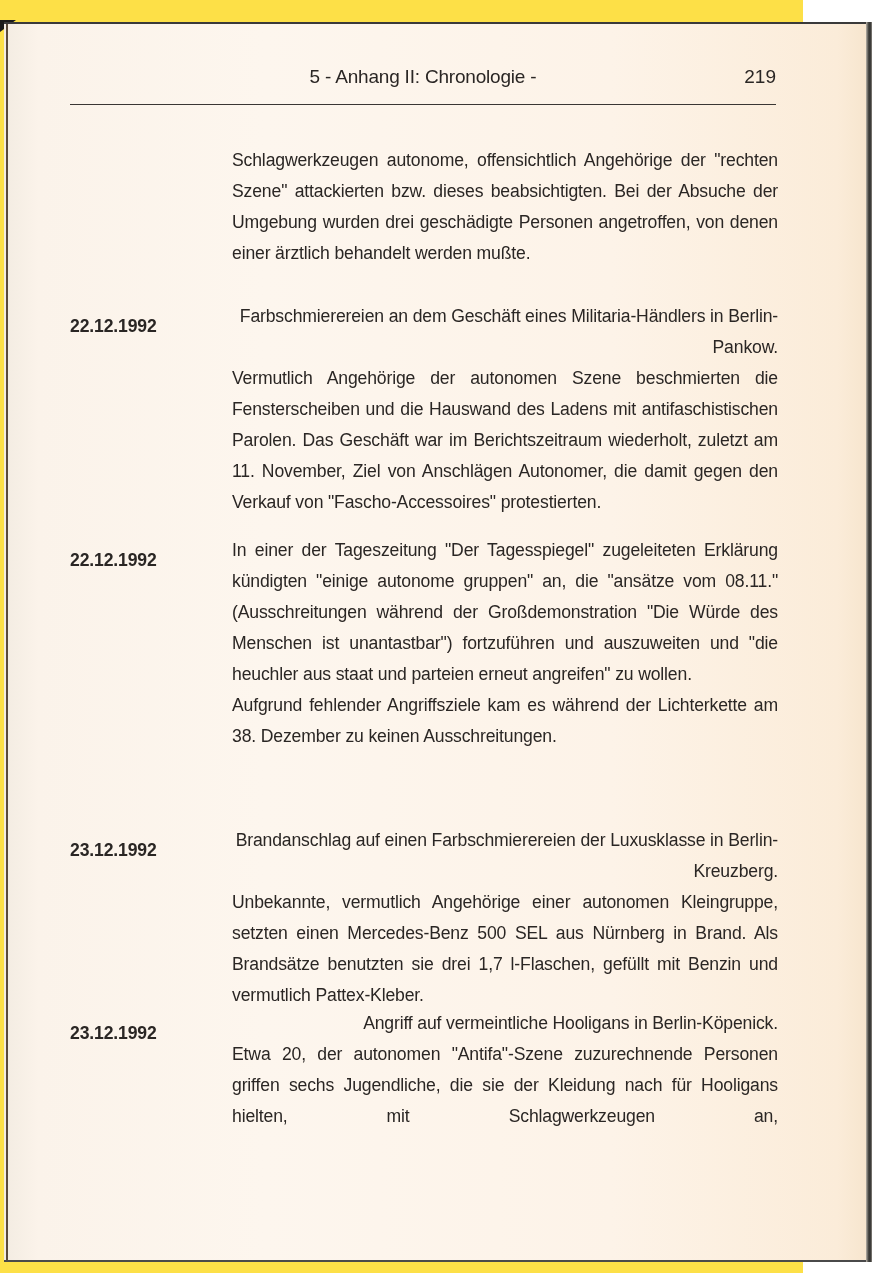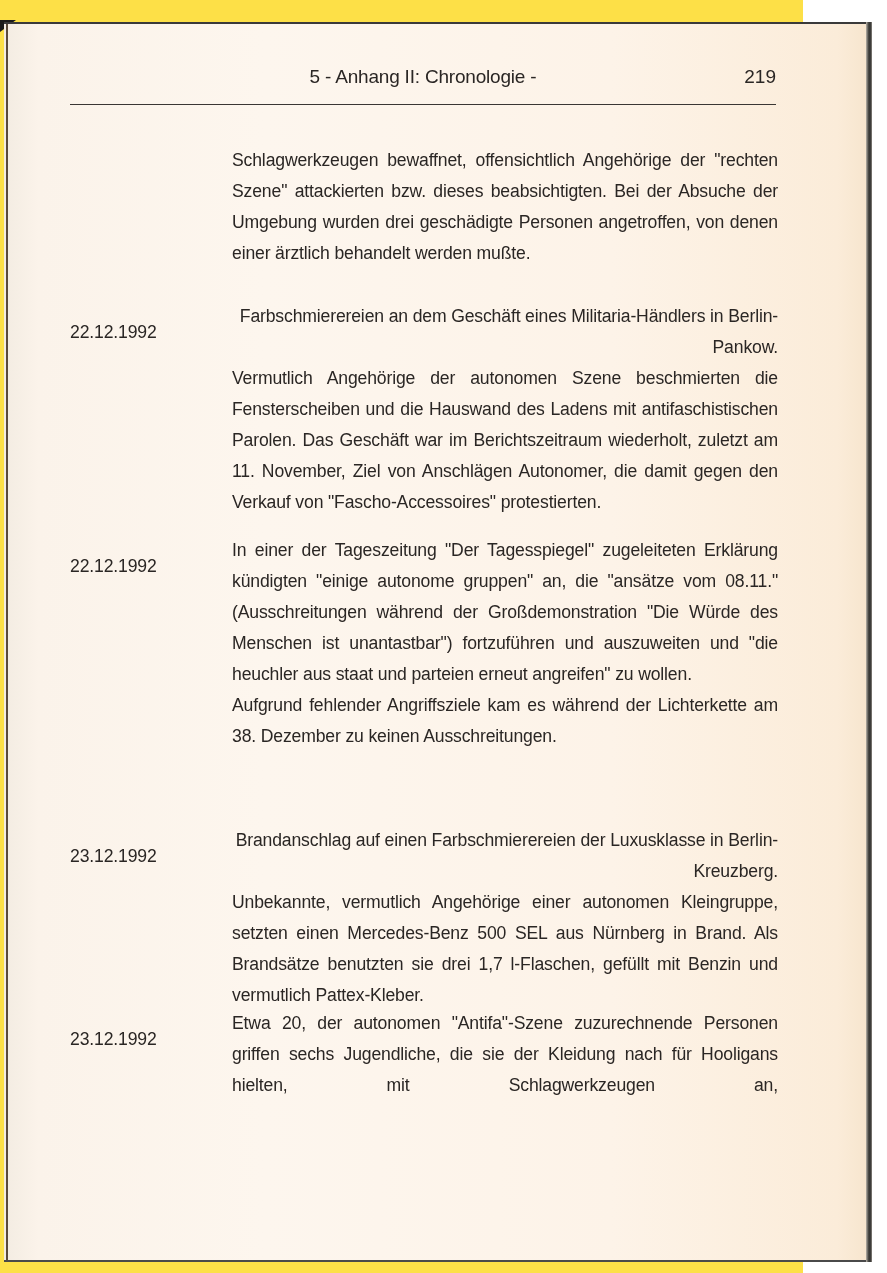--- a/index.html
+++ b/index.html
@@ -99,22 +99,23 @@
       text-align: justify;
     }
     .entry {
       position: absolute;
       left: 70px;
       width: 708px;
     }
     .entry .date {
       position: absolute;
       left: 0;
-      top: 16px;
+      top: 10px;
       width: 150px;
+      font-weight: bold;
     }
     .entry .content {
       position: absolute;
       left: 162px;
       top: 0;
       width: 546px;
     }
     .entry .content p {
       margin: 0;
       text-align: justify;
@@ -133,21 +134,21 @@
   <div class="binding-corner"></div>
   <div class="page"></div>
   <div class="right-edge"></div>
 
   <div class="running-head">
     <span class="title">5 - Anhang II: Chronologie -</span>
     <span class="pagenum">219</span>
   </div>
   <div class="head-rule"></div>
 
-  <div class="continuation body-text">Schlagwerkzeugen bewaffnet, offensichtlich Angehörige der "rechten Szene" attackierten bzw. dieses beabsichtigten. Bei der Absuche der Umgebung wurden drei geschädigte Personen angetroffen, von denen einer ärztlich behandelt werden mußte.</div>
+  <div class="continuation body-text">Schlagwerkzeugen autonome, offensichtlich Angehörige der "rechten Szene" attackierten bzw. dieses beabsichtigten. Bei der Absuche der Umgebung wurden drei geschädigte Personen angetroffen, von denen einer ärztlich behandelt werden mußte.</div>
 
   <div class="entry body-text" style="top:301px;">
     <span class="date">22.12.1992</span>
     <div class="content">
       <p class="headline">Farbschmierereien an dem Geschäft eines Militaria-Händlers in Berlin-Pankow.</p>
       <p>Vermutlich Angehörige der autonomen Szene beschmierten die Fensterscheiben und die Hauswand des Ladens mit antifaschistischen Parolen. Das Geschäft war im Berichtszeitraum wiederholt, zuletzt am 11. November, Ziel von Anschlägen Autonomer, die damit gegen den Verkauf von "Fascho-Accessoires" protestierten.</p>
     </div>
   </div>
 
   <div class="entry body-text" style="top:535px;">
@@ -162,16 +163,17 @@
     <span class="date">23.12.1992</span>
     <div class="content">
       <p class="headline">Brandanschlag auf einen Farbschmierereien der Luxusklasse in Berlin-Kreuzberg.</p>
       <p>Unbekannte, vermutlich Angehörige einer autonomen Kleingruppe, setzten einen Mercedes-Benz 500 SEL aus Nürnberg in Brand. Als Brandsätze benutzten sie drei 1,7 l-Flaschen, gefüllt mit Benzin und vermutlich Pattex-Kleber.</p>
     </div>
   </div>
 
   <div class="entry body-text" style="top:1008px;">
     <span class="date">23.12.1992</span>
     <div class="content">
+      <p class="headline">Angriff auf vermeintliche Hooligans in Berlin-Köpenick.</p>
       <p class="j-last">Etwa 20, der autonomen "Antifa"-Szene zuzurechnende Personen griffen sechs Jugendliche, die sie der Kleidung nach für Hooligans hielten, mit Schlagwerkzeugen an,</p>
     </div>
   </div>
 </div>
 
 </body></html>

